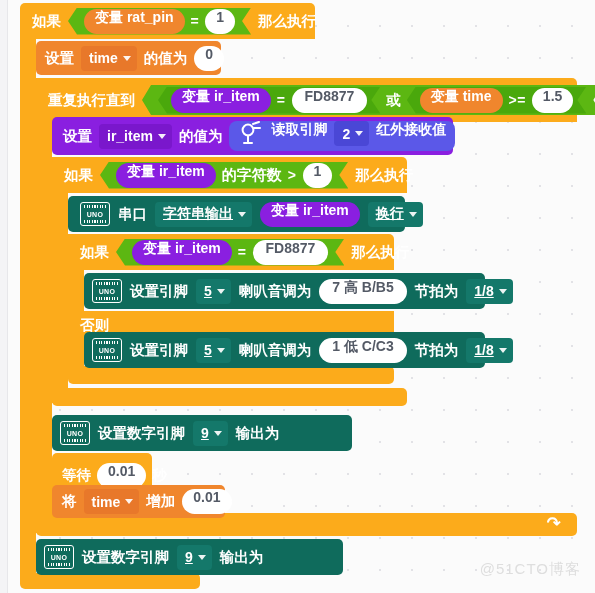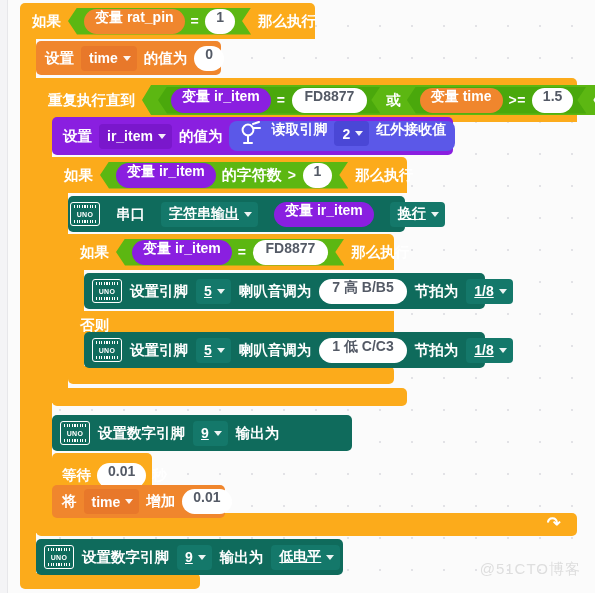--- a/index.html
+++ b/index.html
@@ -285,21 +285,21 @@
       <span class="oval var-p">
         <span>变量</span>&nbsp;<span>ir_item</span>
       </span>
       <span class="lbl" style="font-size:15px;">的字符数</span>
       <span class="op">&gt;</span>
       <span class="oval value">1</span>
     </span>
     <span class="lbl">那么执行</span>
   </div>
 
-  <div class="blk hw row" style="left:68px; top:196px; height:36px; width:337px; border-radius:5px; padding-left:2px; gap:16px;">
+  <div class="blk hw row" style="left:68px; top:196px; height:36px; width:337px; border-radius:5px; padding-left:12px; gap:8px;">
     <span class="notch" style="background:#0f6b5c;"></span>
     <span class="uno-icon">
         <span class="t">UNO</span>
       </span>
     <span class="lbl">串口</span>
     <span class="dd on-hw">
       <span>字符串输出</span>
       <span class="caret"></span>
     </span>
     <span class="oval var-p">
@@ -404,21 +404,17 @@
     <span class="notch" style="background:#0f6b5c;"></span>
     <span class="uno-icon">
         <span class="t">UNO</span>
       </span>
     <span class="lbl">设置数字引脚</span>
     <span class="dd on-hw">
       <span>9</span>
       <span class="caret"></span>
     </span>
     <span class="lbl">输出为</span>
-    <span class="dd on-hw">
-      <span>低电平</span>
-      <span class="caret"></span>
-    </span>
   </div>
 
   <div id="watermark">@51CTO博客</div>
 
 </div>
 
 </body></html>

